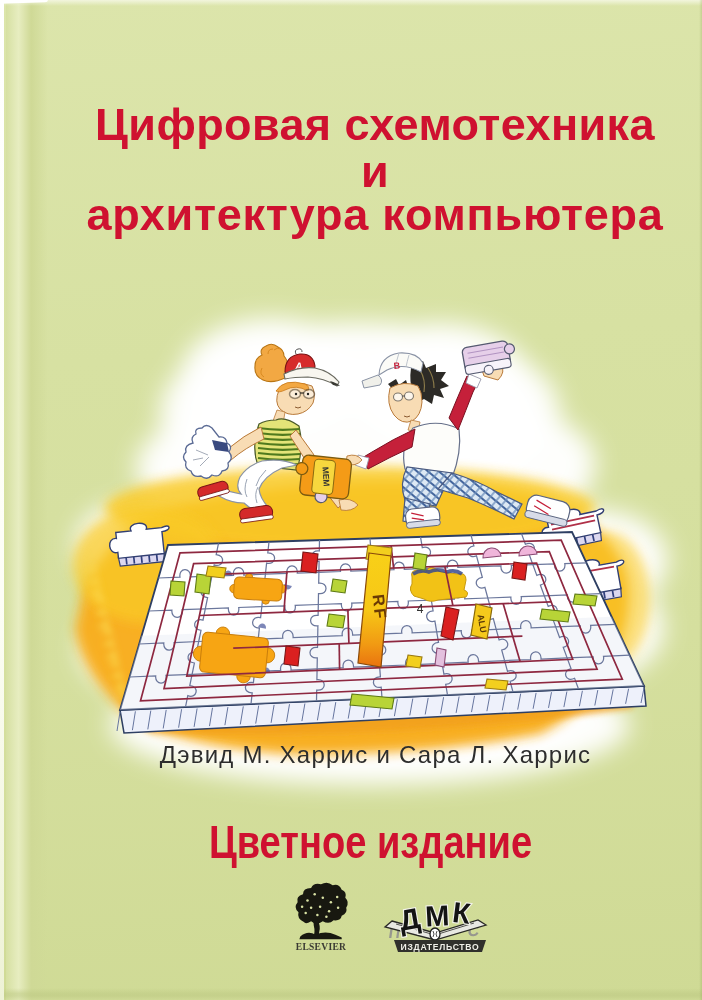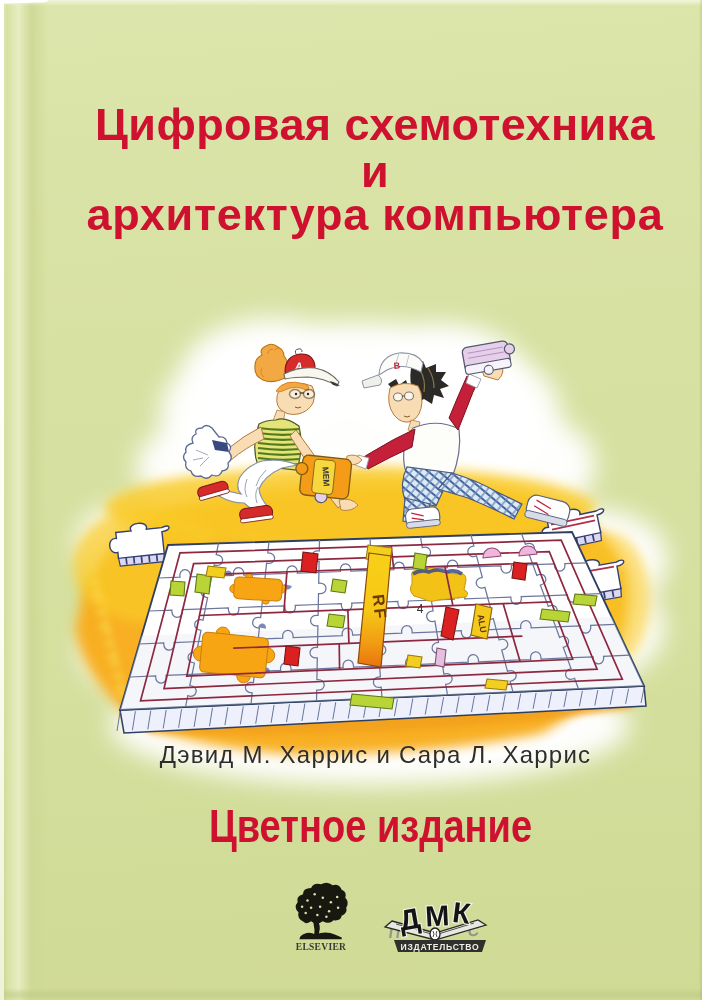--- a/index.html
+++ b/index.html
@@ -6,21 +6,21 @@
 #cover{position:absolute;left:0;top:0;width:702px;height:1000px;
  background:linear-gradient(176deg,#dce5ab 0%,#d7e1a2 35%,#d5df9e 65%,#cfda95 100%);}
 #spineShade{position:absolute;left:6px;top:0;width:42px;height:1000px;
  background:linear-gradient(90deg,#d6e0a2 0%,#e7edc0 30%,#cfd996 60%,rgba(216,226,163,0) 100%);}
 #leftWhite{position:absolute;left:0;top:0;width:4px;height:1000px;
  background:linear-gradient(180deg,#ffffff 0%,#fdfef6 60%,#eef2d6 100%);}
 #tlWedge{position:absolute;left:-4px;top:-5px;width:52px;height:9px;background:#fff;transform:rotate(-2deg);transform-origin:0 50%;border-radius:3px;}
 #topEdge{position:absolute;left:0;top:0;width:702px;height:6px;background:linear-gradient(180deg,#f2f5dd,rgba(222,231,176,0));}
 #botEdge{position:absolute;left:0px;top:988px;width:702px;height:12px;
  background:linear-gradient(180deg,rgba(201,212,144,0) 0%,rgba(190,202,132,0.55) 45%,rgba(186,198,128,0.5) 65%,rgba(203,214,146,0.35) 100%);}
-.t{position:absolute;color:#cf1130;font-weight:bold;text-align:center;}
+.t{position:absolute;color:#cf1130;font-weight:bold;text-align:center;margin-top:16px;}
 .tl{position:absolute;left:44px;width:662px;color:#cf1130;font-weight:bold;text-align:center;font-size:45px;line-height:45px;letter-spacing:0.4px;}
 #l1{top:102.3px;} #l2{top:148.5px;} #l3{top:192px;letter-spacing:0.75px;}
 #authors{position:absolute;left:44px;top:740.5px;width:663px;text-align:center;font-size:24px;color:#2d2d2d;letter-spacing:1.25px;}
 #subtitle{left:40px;top:802px;width:662px;font-size:47px;line-height:47px;}
 #subtitle span{display:inline-block;transform:scaleX(0.81);transform-origin:50% 50%;}
 </style></head>
 <body>
 <div id="page">
 <div id="cover"></div>
 <div id="spineShade"></div>

